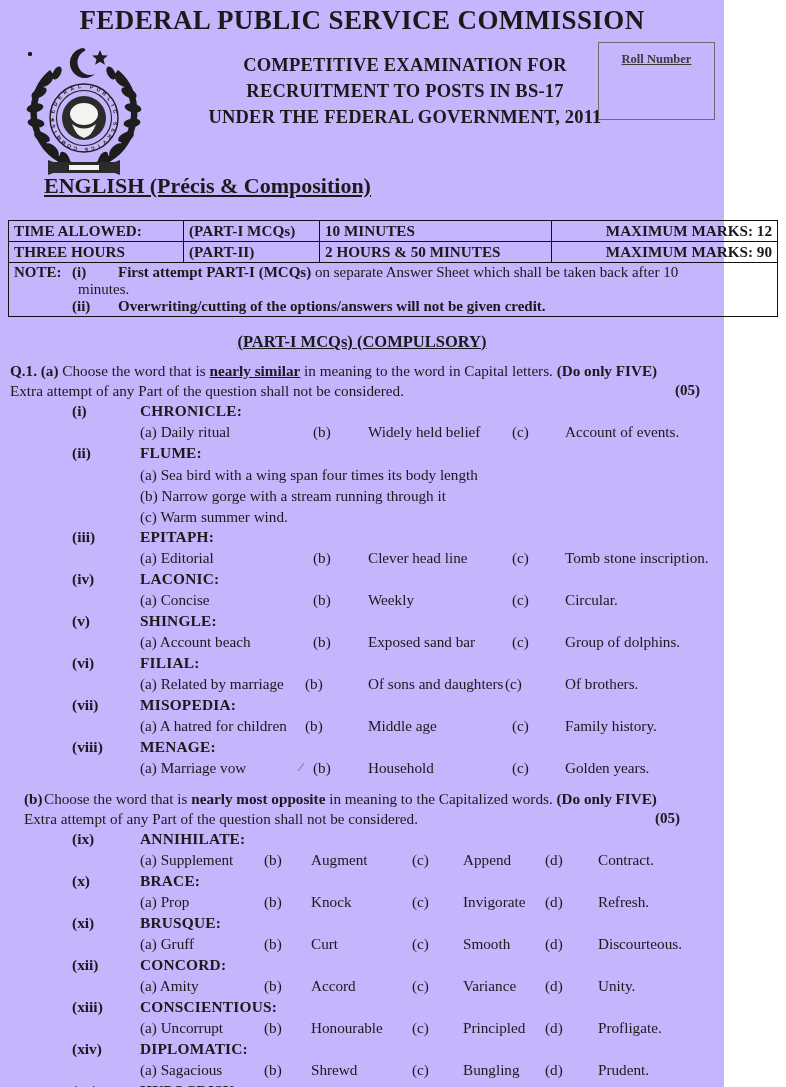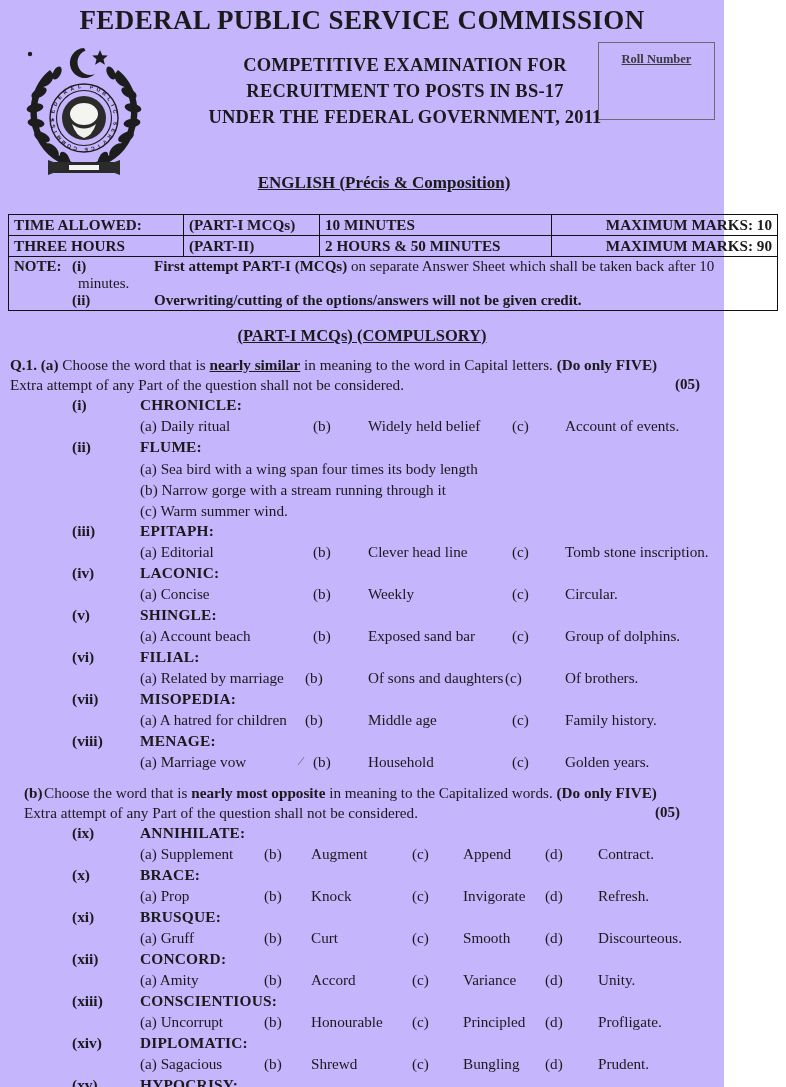--- a/index.html
+++ b/index.html
@@ -65,23 +65,23 @@
   .roll-box .roll-label {
     display: block;
     text-align: center;
     font-weight: bold;
     font-size: 12.5px;
     margin-top: 9px;
     text-decoration: underline;
     color: #3b3b3b;
   }
   .subject {
-    text-align: center;
-    font-weight: bold;
-    font-size: 17px;
+    text-align: left;
+    font-weight: bold;
+    font-size: 22px;
     margin-top: 2px;
     padding-left: 44px;
   }
   .subject span { text-decoration: underline; }
 
   
   .info-table {
     margin: 21px 8px 0 8px;
     border: 1.6px solid #111;
     border-collapse: collapse;
@@ -104,21 +104,21 @@
     padding: 2px 4px 3px 4px;
   }
   .note-line {
     display: flex;
     align-items: baseline;
     font-size: 15px;
   }
   .note-lead { font-weight: bold; width: 58px; flex: 0 0 58px; }
   .note-num  { font-weight: bold; width: 46px; flex: 0 0 46px; text-align: left; }
   .note-num.indent { margin-left: 58px; }
-  .note-text { font-weight: normal; margin-left: 36px; }
+  .note-text { font-weight: normal; }
   .note-text b { font-weight: bold; }
   .note-cont { margin-left: 64px; font-weight: normal; font-size: 15px; }
 
   
   .part-heading {
     text-align: center;
     font-weight: bold;
     font-size: 16.5px;
     margin-top: 15px;
   }
@@ -316,21 +316,21 @@
   <div class="subject">
     <span>ENGLISH (Précis &amp; Composition)</span>
   </div>
 
   <table class="info-table">
     <tbody>
         <tr>
       <td class="c-time">TIME ALLOWED:</td>
       <td class="c-part">(PART-I MCQs)</td>
       <td class="c-dur">10 MINUTES</td>
-      <td class="c-marks">MAXIMUM MARKS: 10</td>
+      <td class="c-marks">MAXIMUM MARKS: 12</td>
     </tr>
     <tr>
       <td class="c-time">THREE HOURS</td>
       <td class="c-part">(PART-II)</td>
       <td class="c-dur">2 HOURS &amp; 50 MINUTES</td>
       <td class="c-marks">MAXIMUM MARKS: 90</td>
     </tr>
     <tr>
       <td class="note-cell" colspan="4">
         <div class="note-line">

